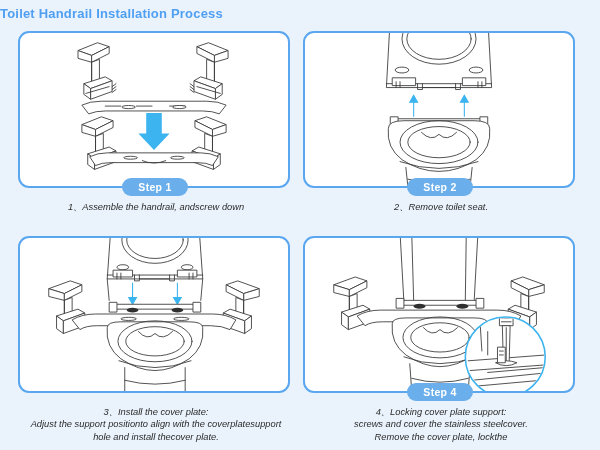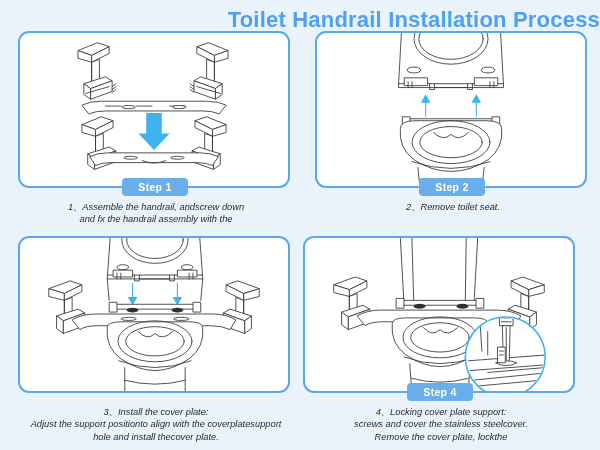--- a/index.html
+++ b/index.html
@@ -7,44 +7,44 @@
   body {
     width: 600px;
     height: 450px;
     background: #eaf3fc;
     font-family: "Liberation Sans", sans-serif;
     overflow: hidden;
     position: relative;
   }
 
   .page-title {
-    text-align: right;
+    text-align: left;
     color: #4f9ff2;
-    font-size: 22px;
+    font-size: 13px;
     font-weight: bold;
     letter-spacing: 0.2px;
-    padding-top: 10px;
+    padding-top: 4px;
     line-height: 20px;
   }
 
   .grid {
     position: absolute;
     top: 31px;
     left: 0;
     width: 600px;
     height: 419px;
   }
 
   .cell {
     position: absolute;
     width: 285px;
     height: 205px;
   }
   .cell.c1 { left: 18px;  top: 0px; }
-  .cell.c2 { left: 303px; top: 0px; margin-left: 12px; }
+  .cell.c2 { left: 303px; top: 0px; }
   .cell.c3 { left: 18px;  top: 205px; }
   .cell.c4 { left: 303px; top: 205px; padding-left: 40px; }
 
   .panel {
     position: absolute;
     left: 0; top: 0;
     width: 272px;
     height: 157px;
     border: 2px solid #5aa7f0;
     border-radius: 11px;
@@ -58,21 +58,21 @@
     width: 100%; height: 100%;
   }
 
   .step-badge {
     position: absolute;
     left: 104px;
     top: 147px;
     width: 66px;
     height: 18px;
     background: #6aaeec;
-    border-radius: 4px;
+    border-radius: 9px;
     color: #ffffff;
     font-size: 10.5px;
     font-weight: bold;
     text-align: center;
     line-height: 18px;
     letter-spacing: 0.3px;
     z-index: 5;
   }
 
   .caption {
@@ -165,21 +165,20 @@
           <path class="svgfill-w" d="M70 127 Q78 123 88 123 L184 123 Q194 123 202 127 L196 136 Q190 133 180 133 L92 133 Q82 133 76 136 Z"></path>
           <ellipse class="svgfill-w" cx="112" cy="128" rx="7" ry="1.5"></ellipse>
           <ellipse class="svgfill-w" cx="160" cy="128" rx="7" ry="1.5"></ellipse>
           <path class="svgline" d="M124 131 Q136 136 148 131"></path>
         </g>
       </svg>
     </div>
     <div class="step-badge">Step 1</div>
     <div class="caption">
       <span class="ln">1、Assemble the handrail, andscrew down</span>
-      <span class="ln">and fx the handrail assembly with the</span>
     </div>
   </div>
 
   <div class="cell c2">
     <div class="panel">
       <svg class="fig" viewBox="0 0 272 157">
 
         <g>
           <path class="svgfill-w" d="M86 -16 L186 -16 L190 56 L82 56 Z"></path>
           <ellipse class="svgfill-w" cx="136" cy="6" rx="38" ry="26"></ellipse>

